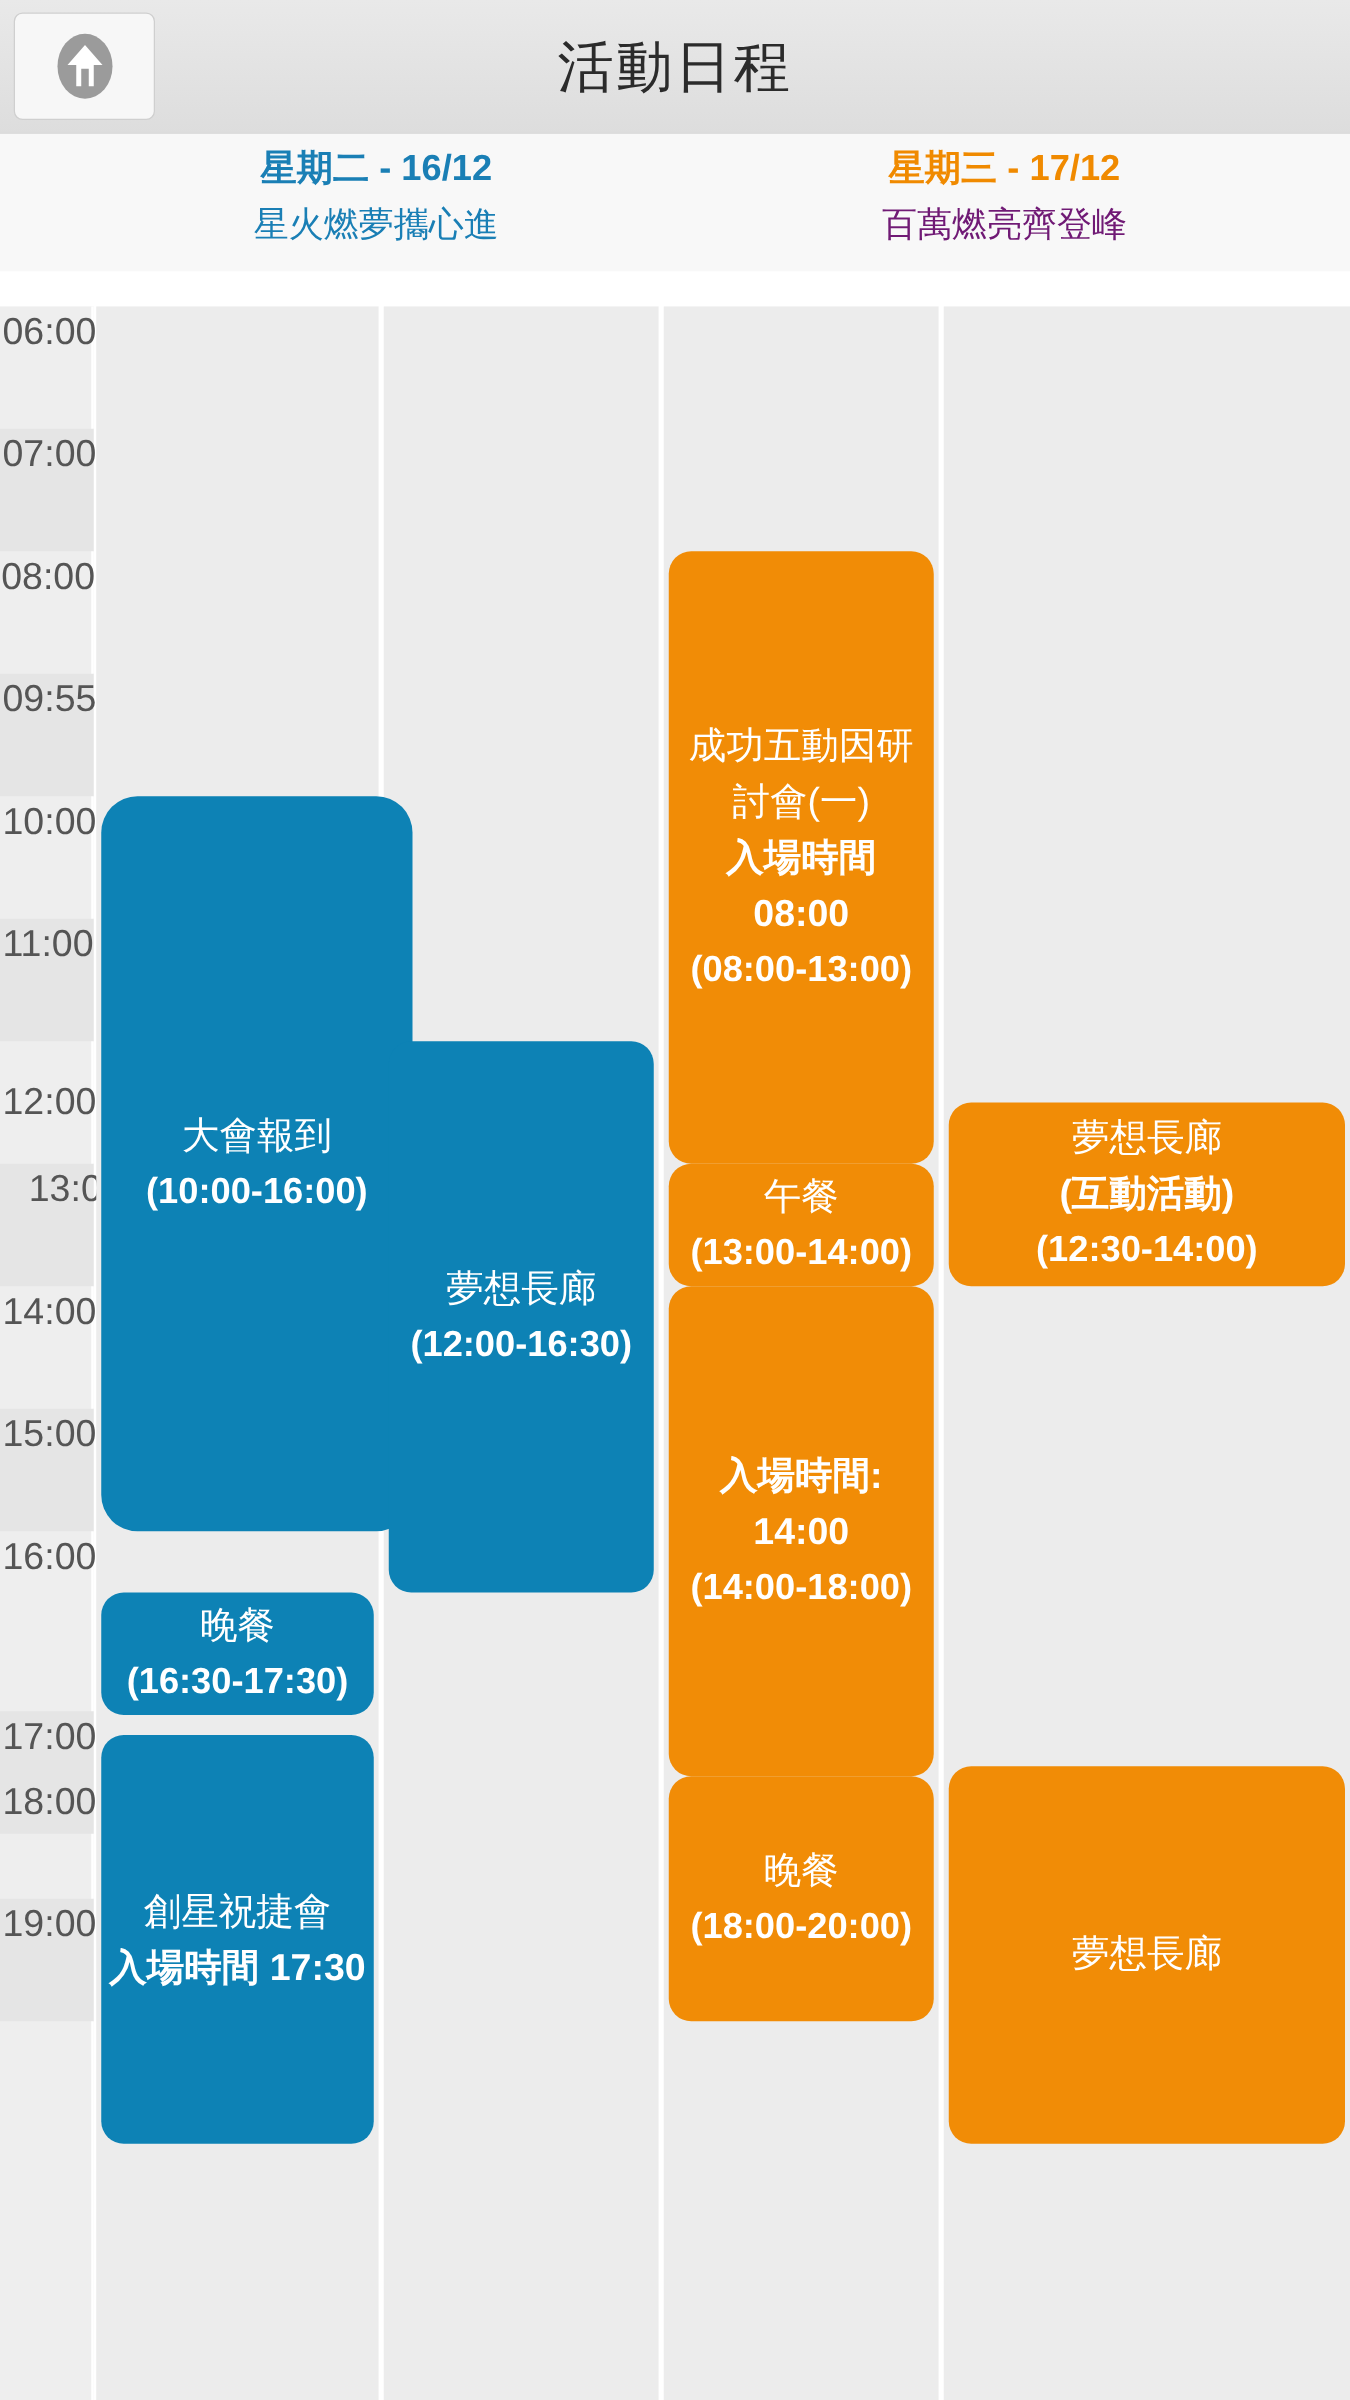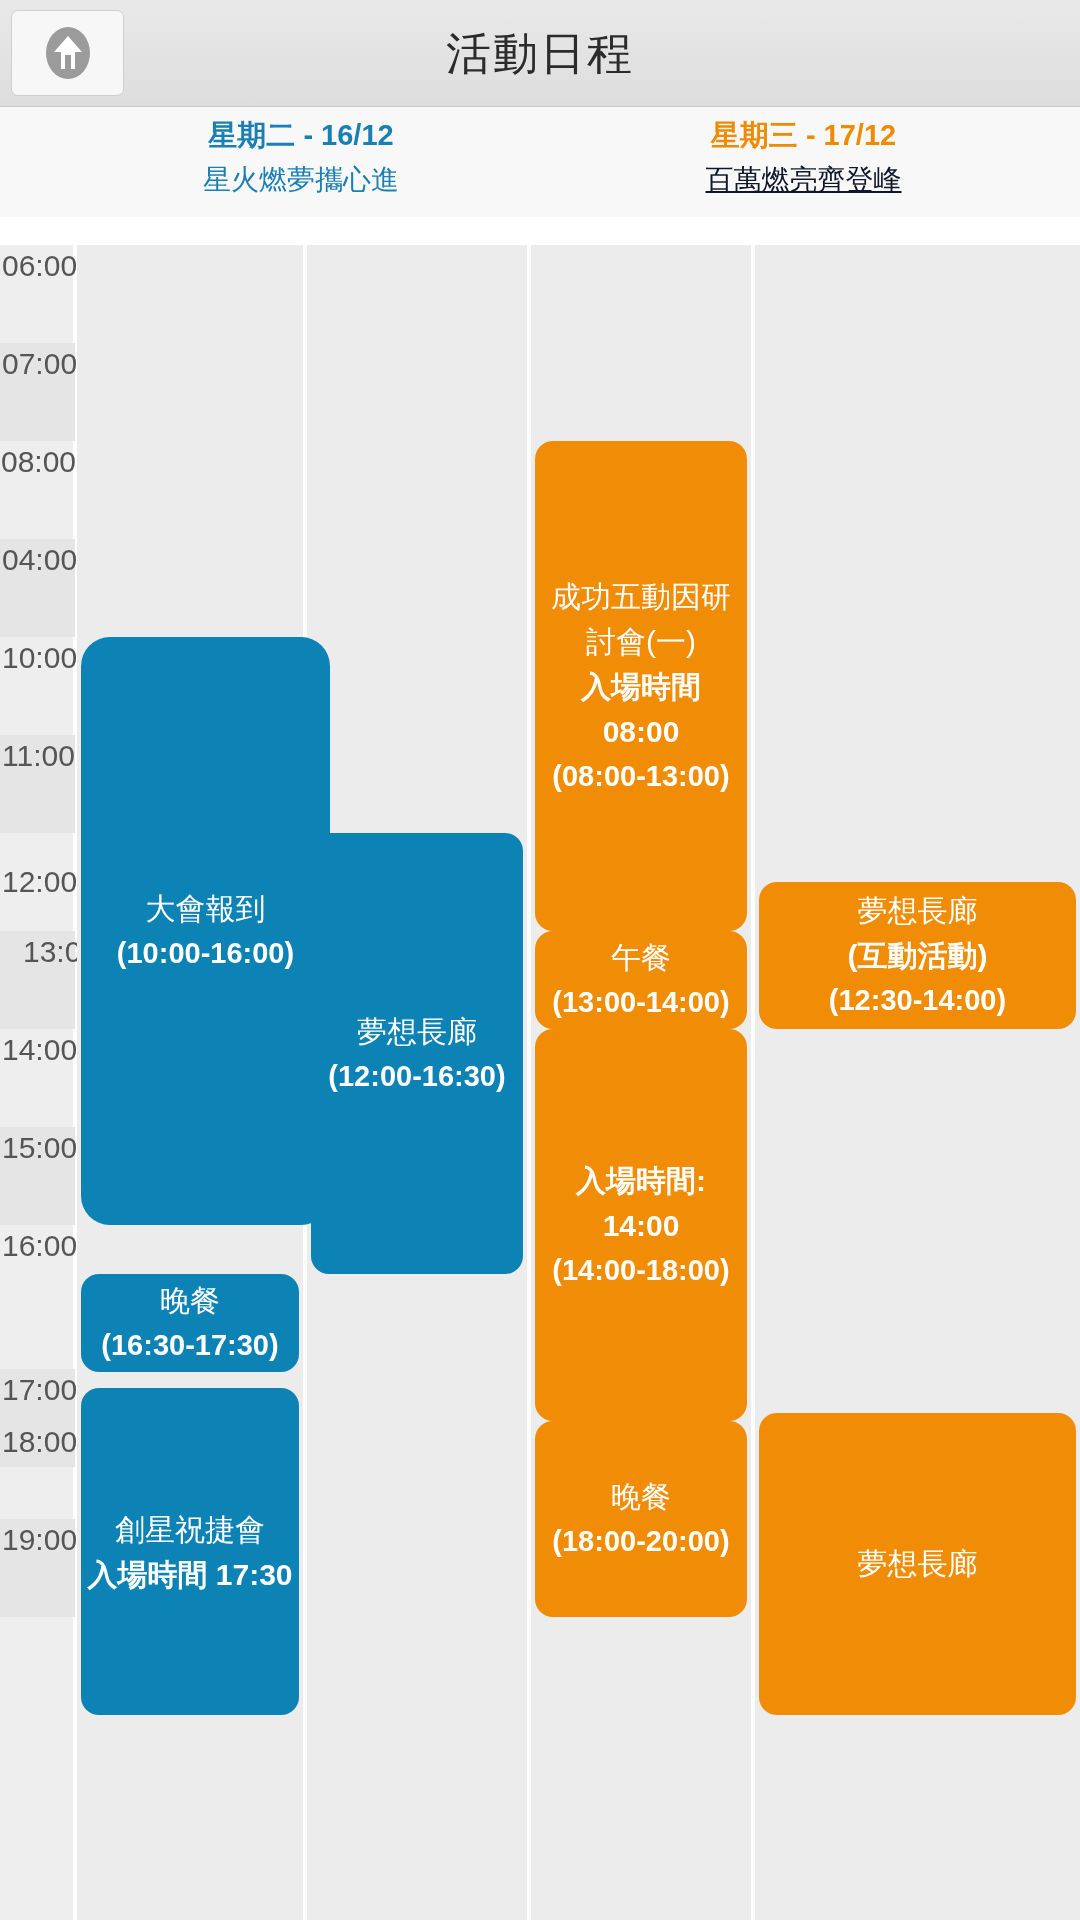--- a/index.html
+++ b/index.html
@@ -103,37 +103,37 @@
     <div class="topbar-title">活動日程</div>
   </div>
 
   <div class="dayhead">
     <div class="daycol day-a">
       <div class="dtitle" style="color: rgb(26, 127, 181);">星期二 - 16/12</div>
       <div class="dsub" style="color: rgb(26, 127, 181);">星火燃夢攜心進</div>
     </div>
     <div class="daycol day-b">
       <div class="dtitle" style="color: rgb(240, 138, 0);">星期三 - 17/12</div>
-      <div class="dsub" style="color: #0f172a; text-decoration: underline;">百萬燃亮齊登峰</div>
+      <div class="dsub" style="color: #701a75;">百萬燃亮齊登峰</div>
     </div>
   </div>
 
   <div class="grid">
     <div class="gutter" id="gutter">
         <div class="hourband" style="top: 0px;">
           <span>06:00</span>
         </div>
         <div class="hourband alt" style="top: 98px;">
           <span>07:00</span>
         </div>
         <div class="hourband" style="top: 196px; justify-content: center;">
           <span>08:00</span>
         </div>
         <div class="hourband alt" style="top: 294px;">
-          <span>04:00</span>
+          <span>09:55</span>
         </div>
         <div class="hourband" style="top: 392px;">
           <span>10:00</span>
         </div>
         <div class="hourband alt" style="top: 490px;">
           <span>11:00</span>
         </div>
         <div class="hourband" style="top: 616px;">
           <span>12:00</span>
         </div>

